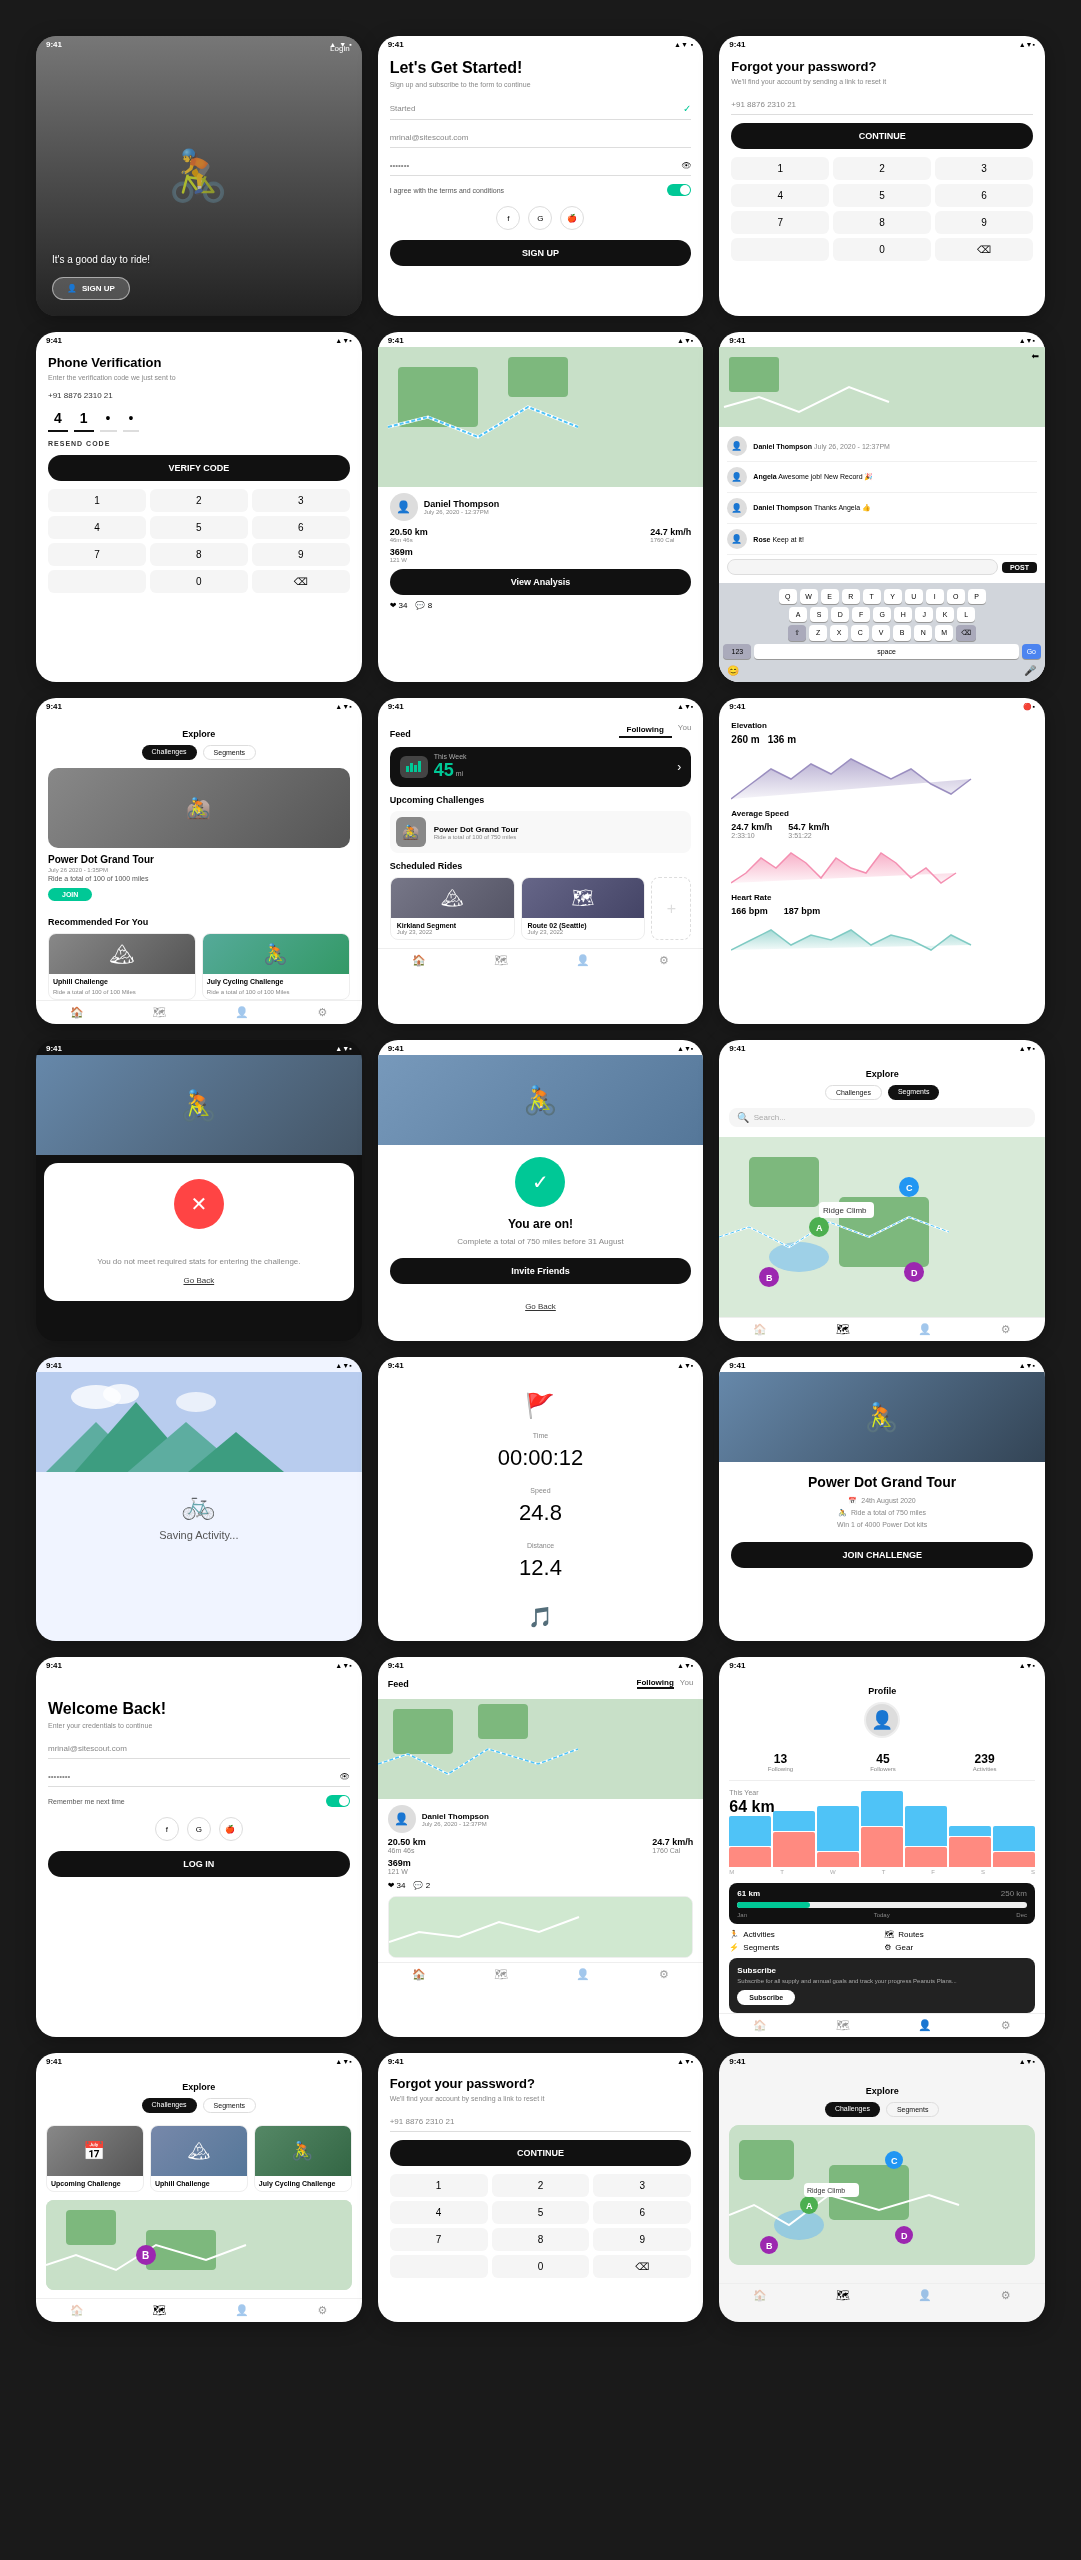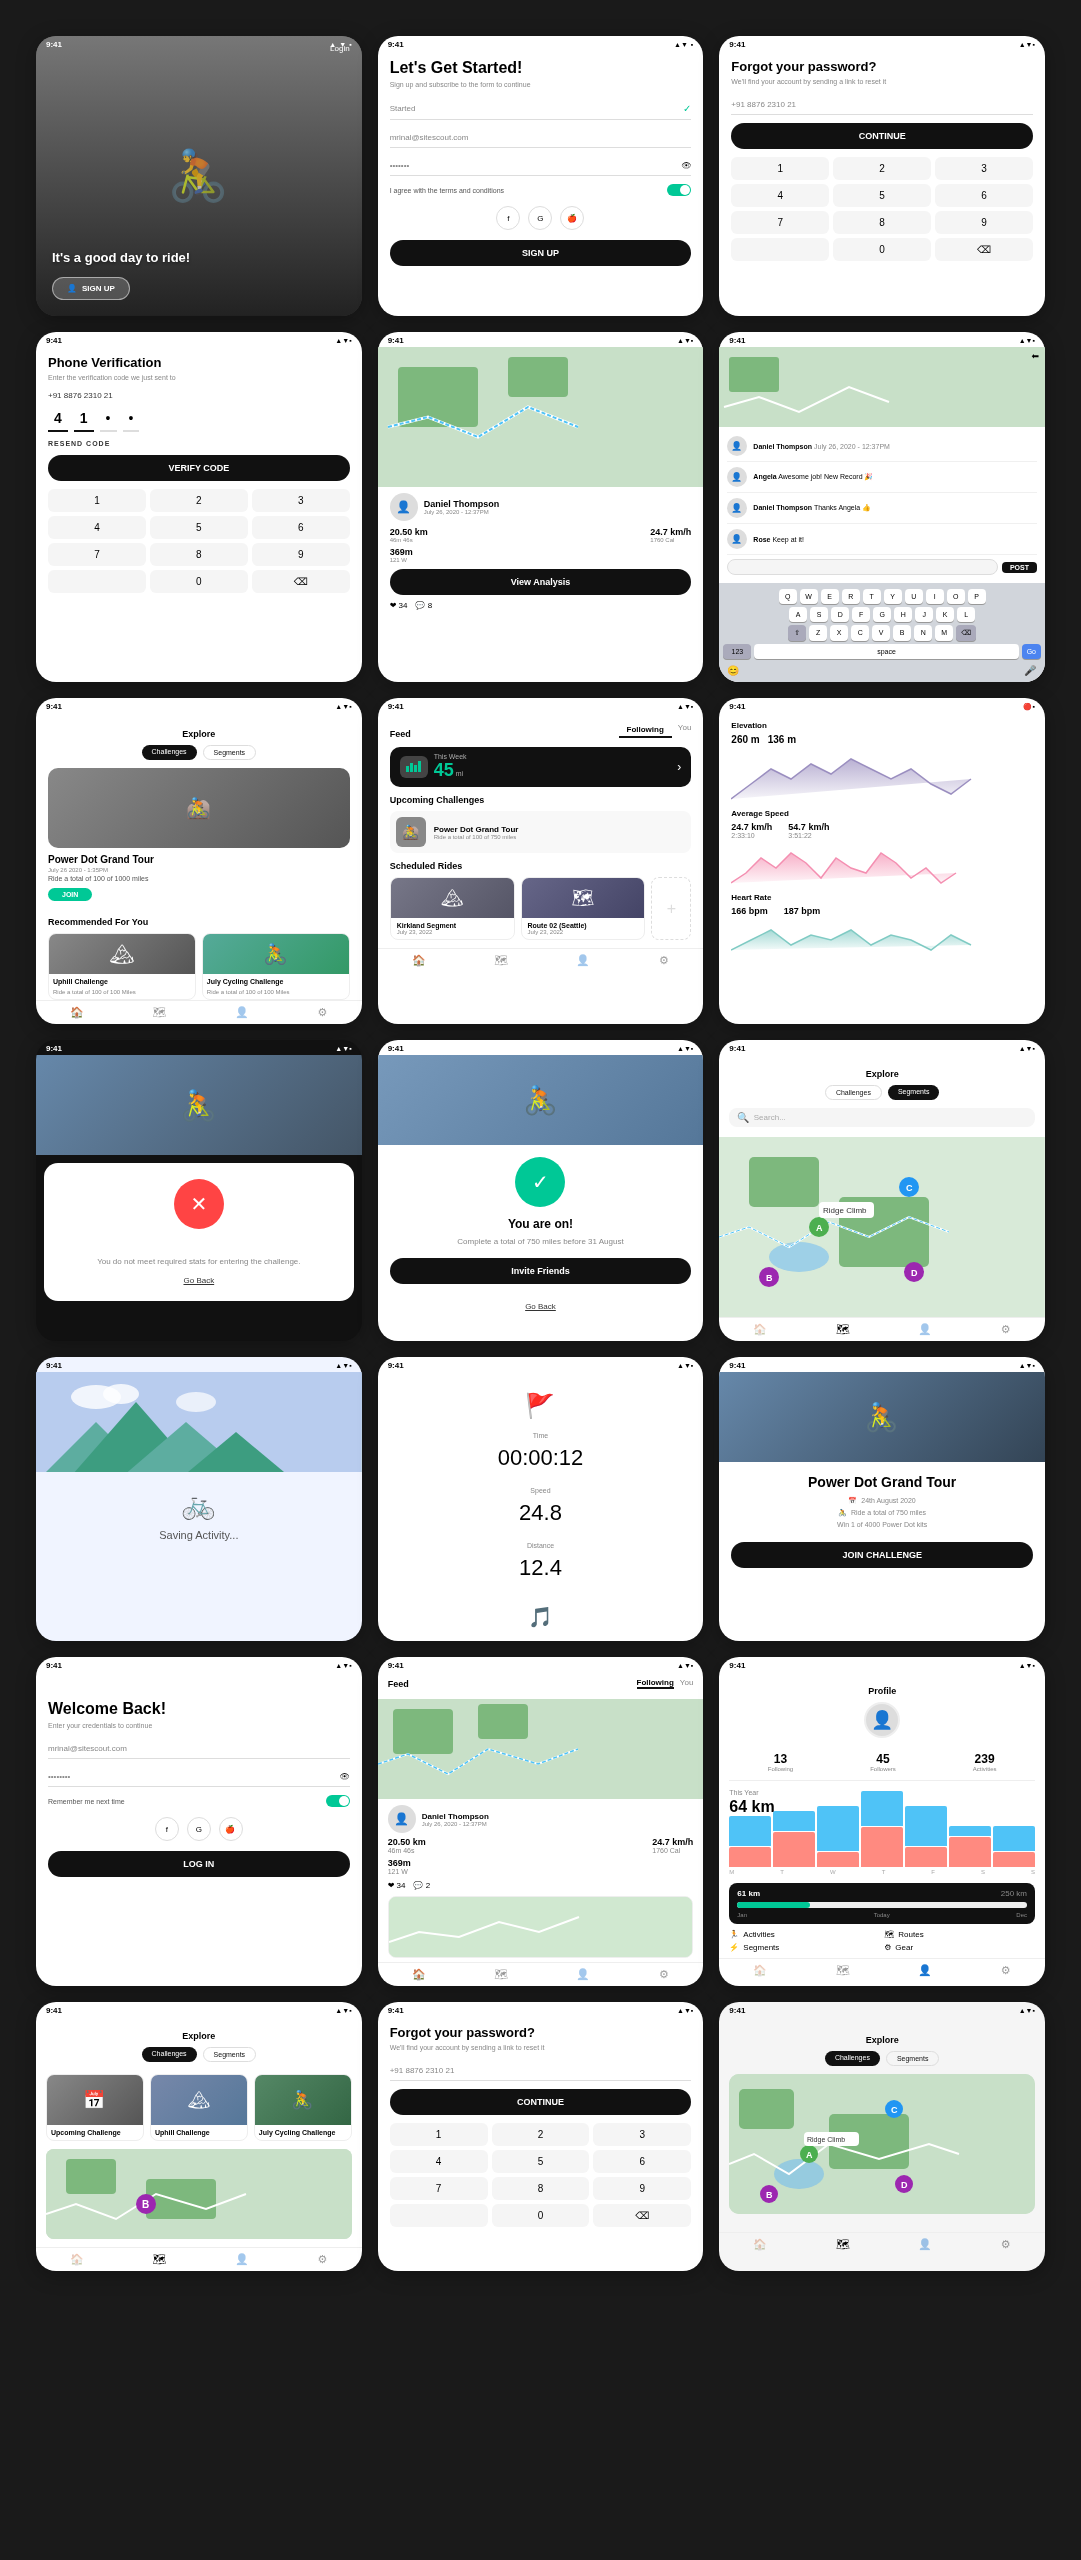--- a/index.html
+++ b/index.html
@@ -66,22 +66,22 @@
       content: '🚴';
       font-size: 50px;
       opacity: 0.7;
     }
     .splash-text {
       position: relative;
       z-index: 2;
     }
     .splash-tagline {
       color: #fff;
-      font-size: 13px;
-      font-weight: 700;
+      font-size: 10px;
+      font-weight: 400;
       margin-bottom: 12px;
       text-shadow: 0 1px 3px rgba(0,0,0,0.5);
     }
     .sign-up-btn {
       background: rgba(255,255,255,0.2);
       border: 1px solid rgba(255,255,255,0.5);
       color: #fff;
       border-radius: 20px;
       padding: 6px 14px;
       display: inline-flex;
@@ -1257,20 +1257,25 @@
         <div style="display:flex;align-items:center;gap:4px;font-size:8px;">
           <span>⚡</span>
           <span>Segments</span>
         </div>
         <div style="display:flex;align-items:center;gap:4px;font-size:8px;">
           <span>⚙</span>
           <span>Gear</span>
         </div>
       </div>
 
+      <div class="subscribe-box">
+        <div style="font-size:8px;font-weight:600;margin-bottom:3px;">Subscribe</div>
+        <div style="font-size:6px;color:#aaa;margin-bottom:6px;">Subscribe for all supply and annual goals and track your progress Peanuts Plans...</div>
+        <div style="background:#fff;color:#111;border-radius:15px;padding:4px 12px;display:inline-block;font-size:7px;font-weight:600;">Subscribe</div>
+      </div>
     </div>
     <div class="bottom-nav">
       <div class="bn-item">🏠</div>
       <div class="bn-item">🗺</div>
       <div class="bn-item active">👤</div>
       <div class="bn-item">⚙</div>
     </div>
   </div>
 
   <div class="phone-frame">

